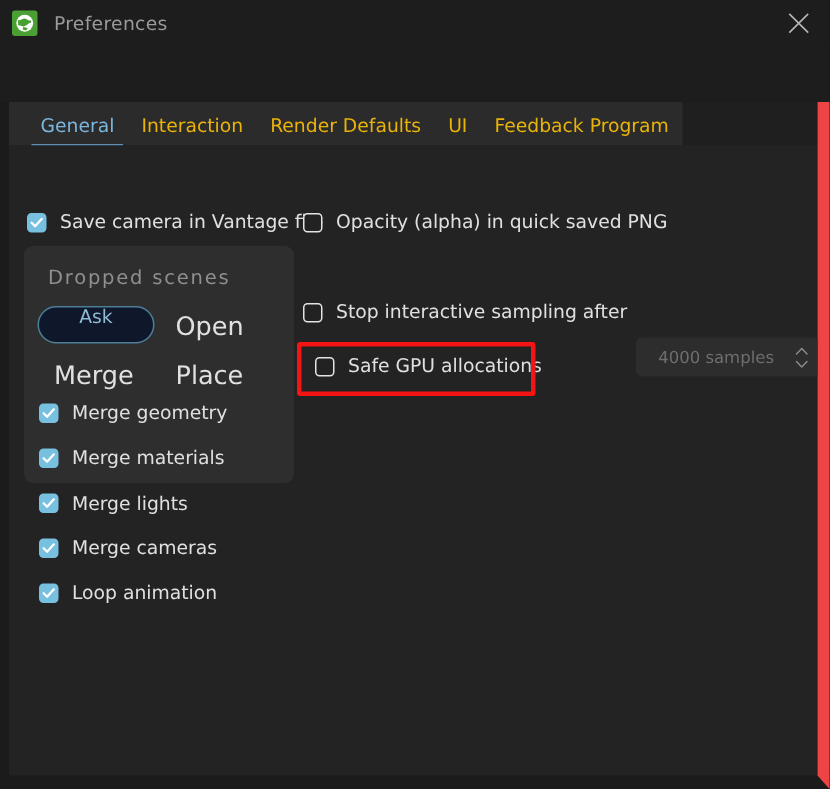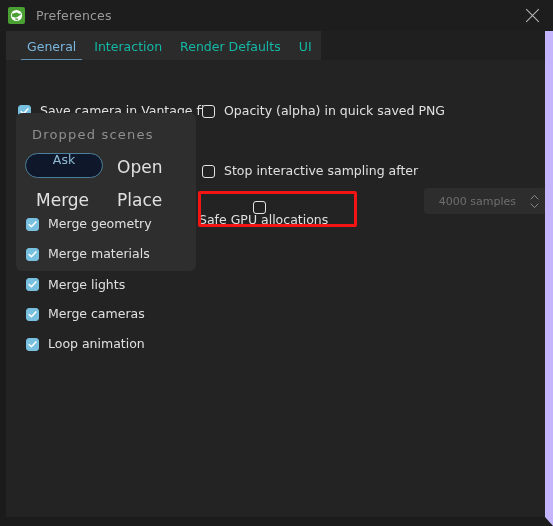--- a/index.html
+++ b/index.html
@@ -64,24 +64,25 @@
     justify-content: center;
   }
   .close-btn svg { display: block; }
 
   
   .body-area {
     position: relative;
     flex: 1 1 auto;
     background: #232323;
     border-left: 6px solid #1b1b1b;
-    border-right: 8px solid #c4b5fd;
+    border-right: 8px solid #ef4444;
     border-bottom: 9px solid #1b1b1b;
     box-sizing: border-box;
     overflow: hidden;
+    margin-top: 37px;
   }
 
   
   .tabbar {
     position: absolute;
     left: 0;
     top: 0;
     height: 29px;
     width: 100%;
     background: #1f1f1f;
@@ -92,21 +93,21 @@
     top: 0;
     height: 29px;
     background: #2b2b2b;
     display: flex;
     align-items: flex-end;
     padding-left: 12px;
     box-sizing: border-box;
   }
   .tab {
     font-size: 12.5px;
-    color: #14b8a6;
+    color: #eab308;
     padding: 0 9px 7px 9px;
     white-space: nowrap;
     line-height: 1;
     position: relative;
   }
   .tab.active {
     color: #7bb6de;
   }
   .tab.active::after {
     content: "";
@@ -158,21 +159,21 @@
     margin-left: 9px;
     font-size: 12.5px;
     color: #e0e0e0;
     line-height: 1;
   }
 
   
   .panel {
     position: absolute;
     left: 10px;
-    top: 53px;
+    top: 67px;
     width: 180px;
     height: 158px;
     background: #2e2e2e;
     border-radius: 6px;
   }
   .panel-title {
     position: absolute;
     left: 16px;
     top: 14px;
     font-size: 13px;
@@ -283,20 +284,23 @@
         </div>
         <div class="tab">
           <span>Interaction</span>
         </div>
         <div class="tab">
           <span>Render Defaults</span>
         </div>
         <div class="tab">
           <span>UI</span>
         </div>
+        <div class="tab">
+          <span>Feedback Program</span>
+        </div>
       </div>
     </div>
 
     <div class="content">
 
       <div class="chk-row" style="left:12px; top:45px;">
         <span class="chk on">
           <svg width="9" height="9" viewBox="0 0 9 9">
             <path d="M1.1 4.5 L3.4 6.8 L7.9 1.9" stroke="#ffffff" stroke-width="1.5" fill="none" stroke-linecap="round" stroke-linejoin="round"></path>
           </svg>
@@ -378,21 +382,21 @@
         <div class="spin-arrows">
           <svg width="9" height="6" viewBox="0 0 9 6">
             <path d="M1 5 L4.5 1.4 L8 5" stroke="#8a8a8a" stroke-width="1" fill="none" stroke-linecap="round" stroke-linejoin="round"></path>
           </svg>
           <svg width="9" height="6" viewBox="0 0 9 6" style="margin-top:3px">
             <path d="M1 1 L4.5 4.6 L8 1" stroke="#8a8a8a" stroke-width="1" fill="none" stroke-linecap="round" stroke-linejoin="round"></path>
           </svg>
         </div>
       </div>
 
-      <div class="chk-row" style="left:184px; top:141px;flex-direction:column;">
+      <div class="chk-row" style="left:204px; top:141px;">
         <span class="chk off"></span>
         <span class="chk-label">Safe GPU allocations</span>
       </div>
 
       <div class="annot"></div>
 
     </div>
   </div>
 </div>
 

